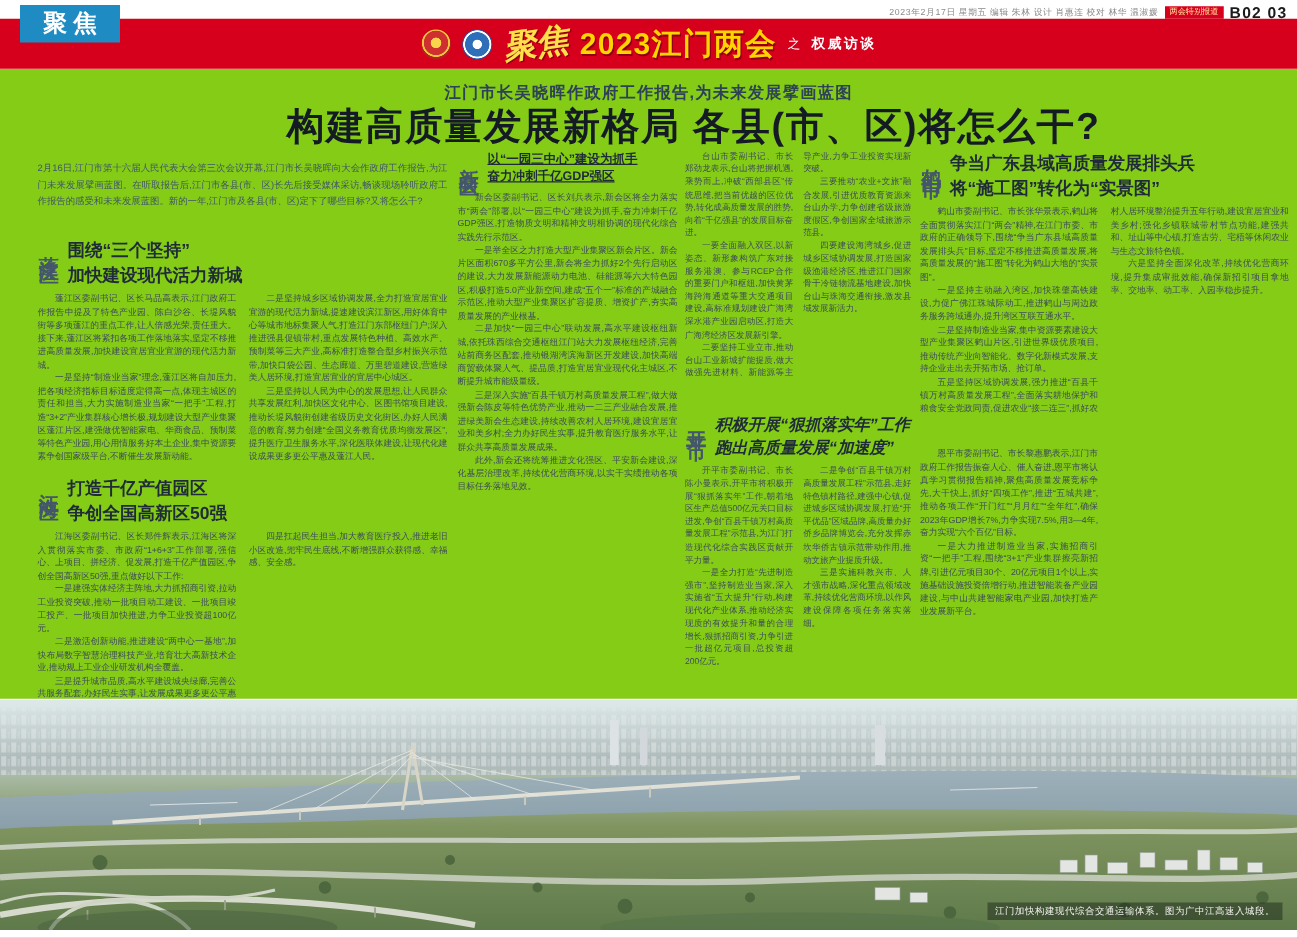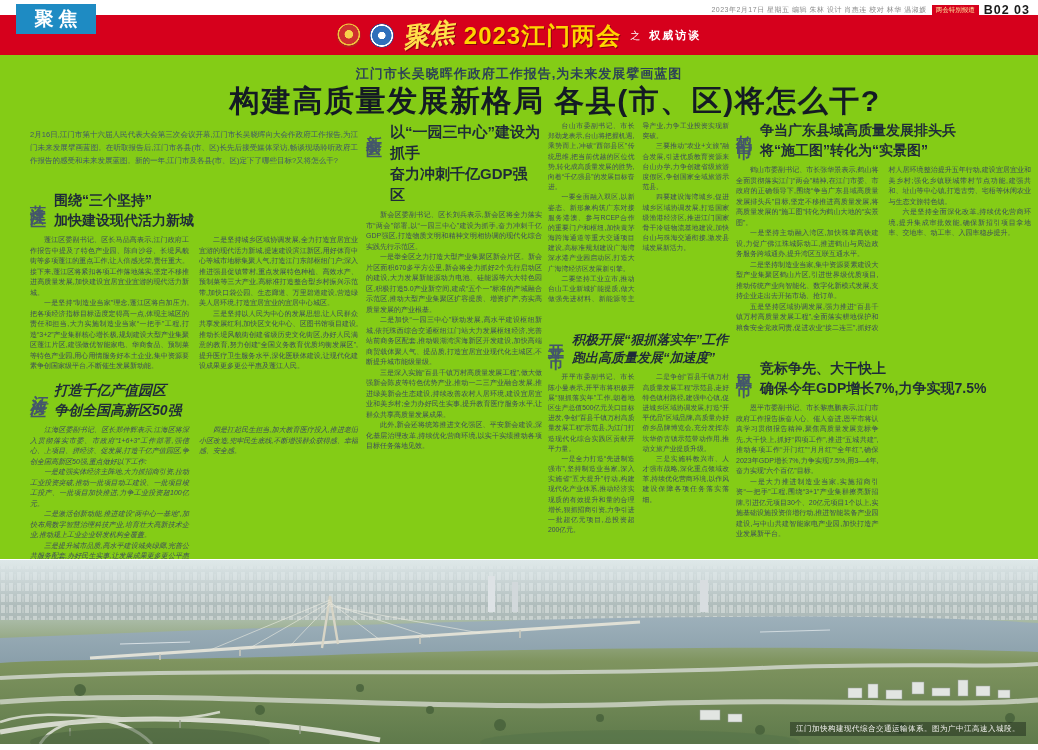--- a/index.html
+++ b/index.html
@@ -37,21 +37,21 @@
   .sec{position:absolute;}
   .sec-head{display:flex;align-items:flex-start;gap:8px;margin-bottom:5px;}
   .v-label{writing-mode:vertical-rl;font-size:16px;font-weight:bold;color:#44566c;
        letter-spacing:4px;line-height:1;flex:0 0 auto;padding-top:1px;}
   .sec-title{font-size:14px;font-weight:800;color:#1f2b39;line-height:1.4;white-space:pre-line;}
   .sec-body{font-size:7px;line-height:1.5;color:#3e4b5c;text-align:justify;overflow:hidden;column-fill:auto;}
   .sec-body p{margin:0;text-indent:2em;}
   .cols2{column-count:2;column-gap:10px;}
   #sec-pengjiang{left:30px;top:136px;width:328px;}
   #sec-pengjiang .sec-body{height:150px;}
-  #sec-jianghai{left:30px;top:326px;width:328px;font-style:italic;}
+  #sec-jianghai{left:30px;top:326px;width:328px;}
   #sec-jianghai .sec-body{height:154px;}
   #sec-xinhui{left:366px;top:66px;width:176px;}
   #sec-xinhui .sec-body{height:378px;}
   #sec-taishan{left:548px;top:66px;width:181px;}
   #sec-taishan .sec-body{height:192px;column-gap:8px;font-size:6.8px;}
   #sec-kaiping{left:548px;top:276px;width:181px;}
   #sec-kaiping .sec-body{height:168px;column-gap:8px;font-size:6.8px;}
   #sec-heshan{left:736px;top:66px;width:295px;}
   #sec-heshan .sec-body{height:178px;}
   #sec-enping{left:736px;top:304px;width:295px;}
@@ -117,21 +117,21 @@
           <p>一是建强实体经济主阵地,大力抓招商引资,拉动工业投资突破,推动一批项目动工建设、一批项目竣工投产、一批项目加快推进,力争工业投资超100亿元。</p>
           <p>二是激活创新动能,推进建设“两中心一基地”,加快布局数字智慧治理科技产业,培育壮大高新技术企业,推动规上工业企业研发机构全覆盖。</p>
           <p>三是提升城市品质,高水平建设城央绿廊,完善公共服务配套,办好民生实事,让发展成果更多更公平惠及群众。</p>
           <p>四是扛起民生担当,加大教育医疗投入,推进老旧小区改造,兜牢民生底线,不断增强群众获得感、幸福感、安全感。</p>
         </div>
     </div>
 
     <div class="sec" id="sec-xinhui">
       <div class="sec-head">
         <span class="v-label">新会区</span>
-        <span class="sec-title" style="font-size:15px;">以“一园三中心”建设为抓手
+        <span class="sec-title" style="font-size:10px;text-decoration:underline;">以“一园三中心”建设为抓手
 奋力冲刺千亿GDP强区</span>
       </div>
       <div class="sec-body">
           <p>新会区委副书记、区长刘兵表示,新会区将全力落实市“两会”部署,以“一园三中心”建设为抓手,奋力冲刺千亿GDP强区,打造物质文明和精神文明相协调的现代化综合实践先行示范区。</p>
           <p>一是举全区之力打造大型产业集聚区新会片区。新会片区面积670多平方公里,新会将全力抓好2个先行启动区的建设,大力发展新能源动力电池、硅能源等六大特色园区,积极打造5.0产业新空间,建成“五个一”标准的产城融合示范区,推动大型产业集聚区扩容提质、增资扩产,夯实高质量发展的产业根基。</p>
           <p>二是加快“一园三中心”联动发展,高水平建设枢纽新城,依托珠西综合交通枢纽江门站大力发展枢纽经济,完善站前商务区配套,推动银湖湾滨海新区开发建设,加快高端商贸载体聚人气、提品质,打造宜居宜业现代化主城区,不断提升城市能级量级。</p>
           <p>三是深入实施“百县千镇万村高质量发展工程”,做大做强新会陈皮等特色优势产业,推动一二三产业融合发展,推进绿美新会生态建设,持续改善农村人居环境,建设宜居宜业和美乡村;全力办好民生实事,提升教育医疗服务水平,让群众共享高质量发展成果。</p>
           <p>此外,新会还将统筹推进文化强区、平安新会建设,深化基层治理改革,持续优化营商环境,以实干实绩推动各项目标任务落地见效。</p>
         </div>
     </div>
@@ -169,25 +169,20 @@
       <div class="sec-body cols2">
           <p>鹤山市委副书记、市长张华景表示,鹤山将全面贯彻落实江门“两会”精神,在江门市委、市政府的正确领导下,围绕“争当广东县域高质量发展排头兵”目标,坚定不移推进高质量发展,将高质量发展的“施工图”转化为鹤山大地的“实景图”。</p>
           <p>一是坚持主动融入湾区,加快珠肇高铁建设,力促广佛江珠城际动工,推进鹤山与周边政务服务跨域通办,提升湾区互联互通水平。</p>
           <p>二是坚持制造业当家,集中资源要素建设大型产业集聚区鹤山片区,引进世界级优质项目,推动传统产业向智能化、数字化新模式发展,支持企业走出去开拓市场、抢订单。</p>
           <p>五是坚持区域协调发展,强力推进“百县千镇万村高质量发展工程”,全面落实耕地保护和粮食安全党政同责,促进农业“接二连三”,抓好农村人居环境整治提升五年行动,建设宜居宜业和美乡村;强化乡镇联城带村节点功能,建强共和、址山等中心镇,打造古劳、宅梧等休闲农业与生态文旅特色镇。</p>
           <p>六是坚持全面深化改革,持续优化营商环境,提升集成审批效能,确保新招引项目拿地率、交地率、动工率、入园率稳步提升。</p>
         </div>
     </div>
 
     <div class="sec" id="sec-enping">
-      <div class="sec-head">
-        <span class="v-label">恩平市</span>
-        <span class="sec-title">竞标争先、大干快上
-确保今年GDP增长7%,力争实现7.5%</span>
-      </div>
       <div class="sec-body cols2">
           <p>恩平市委副书记、市长黎惠鹏表示,江门市政府工作报告振奋人心、催人奋进,恩平市将认真学习贯彻报告精神,聚焦高质量发展竞标争先,大干快上,抓好“四项工作”,推进“五城共建”,推动各项工作“开门红”“月月红”“全年红”,确保2023年GDP增长7%,力争实现7.5%,用3—4年,奋力实现“六个百亿”目标。</p>
           <p>一是大力推进制造业当家,实施招商引资“一把手”工程,围绕“3+1”产业集群擦亮新招牌,引进亿元项目30个、20亿元项目1个以上,实施基础设施投资倍增行动,推进智能装备产业园建设,与中山共建智能家电产业园,加快打造产业发展新平台。</p>
         </div>
     </div>
   </div>
 
   <div class="photo">
     <svg width="1038" height="184" viewBox="0 0 1038 184">
       <defs>

